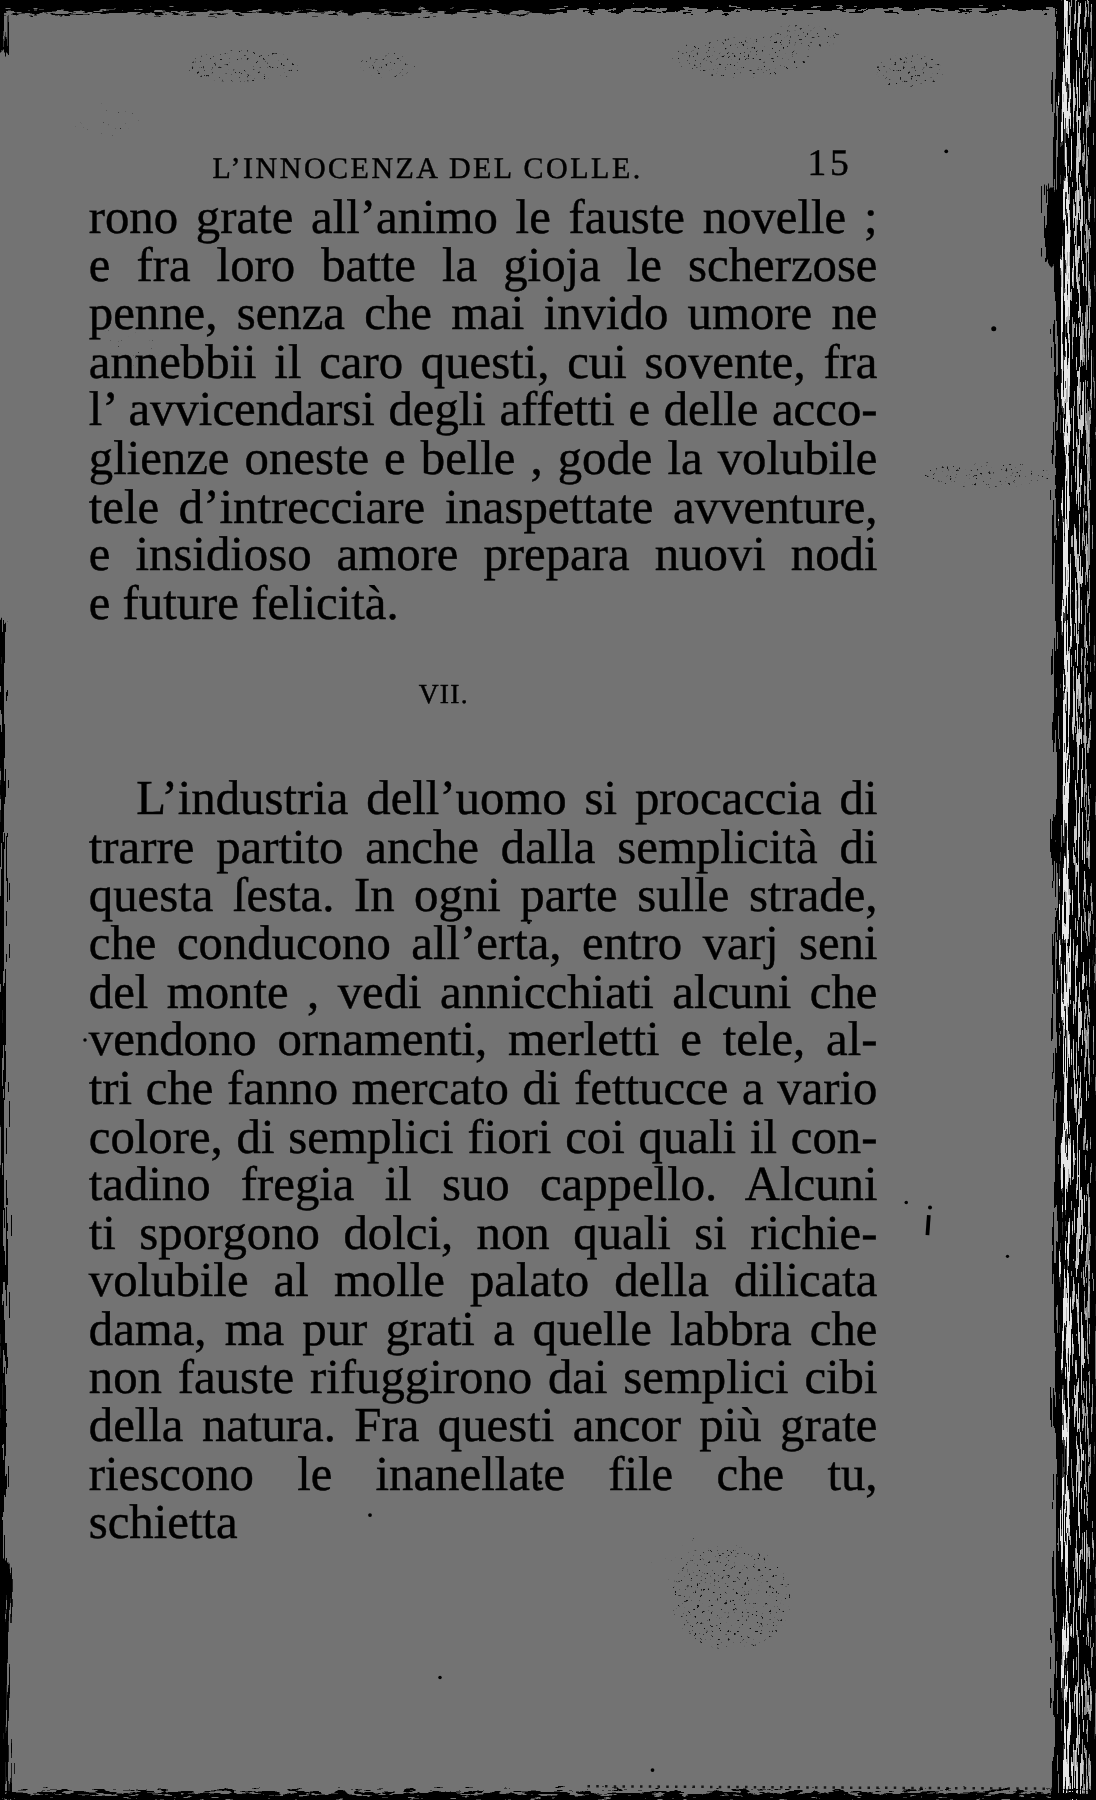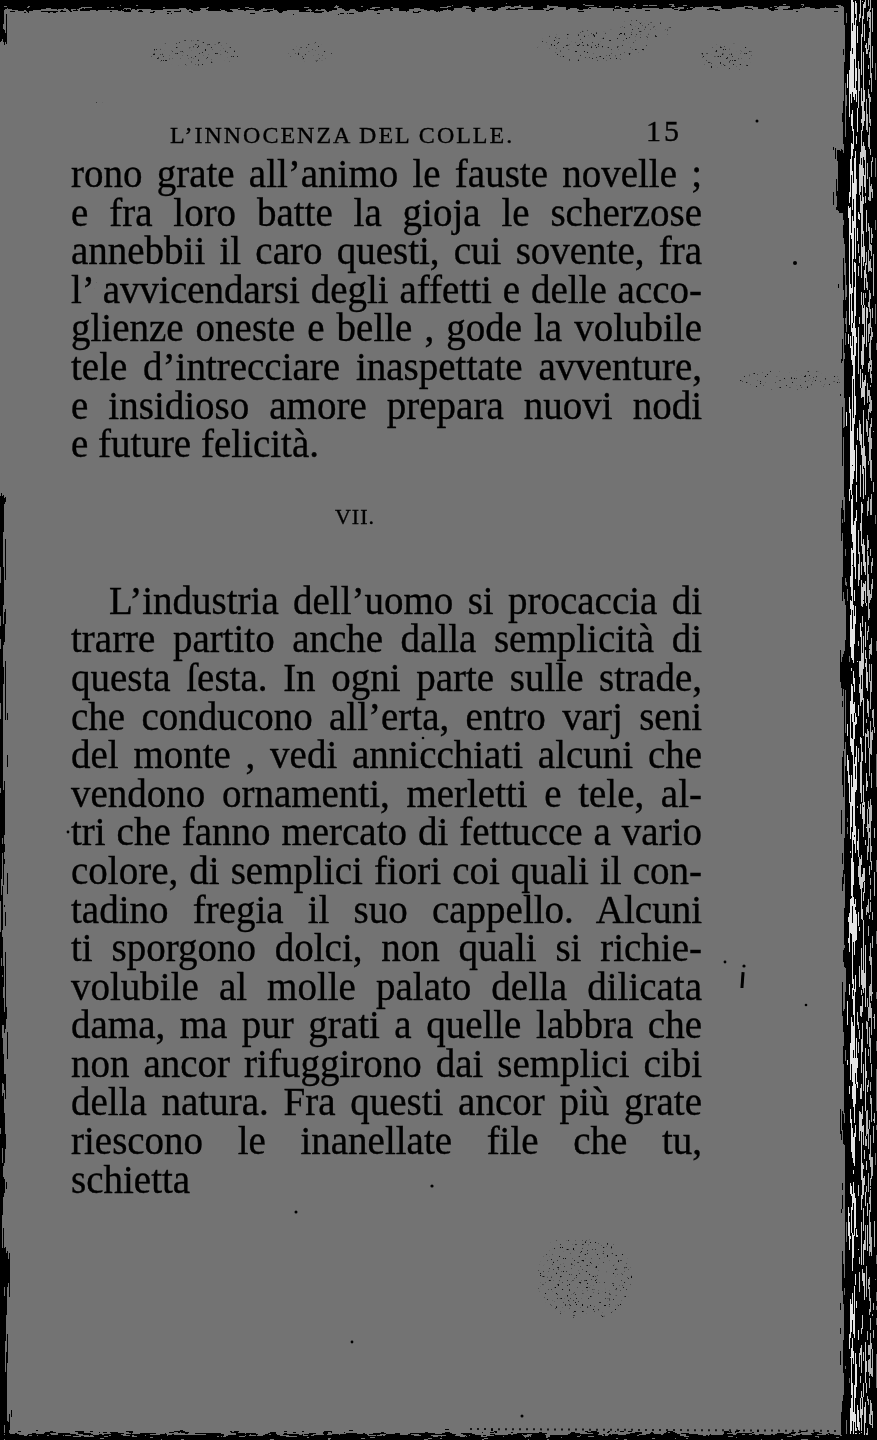--- a/index.html
+++ b/index.html
@@ -71,20 +71,21 @@
   <div class="content">
 
     <div class="header">
       <span class="running-title">L’INNOCENZA DEL COLLE.</span>
       <span class="page-number">15</span>
     </div>
 
     <div class="para p1">
       <div class="line">rono grate all’animo le fauste novelle ;</div>
       <div class="line">e fra loro batte la gioja le scherzose</div>
+      <div class="line">penne, senza che mai invido umore ne</div>
       <div class="line">annebbii il caro questi, cui sovente, fra</div>
       <div class="line">l’ avvicendarsi degli affetti e delle acco-</div>
       <div class="line">glienze oneste e belle , gode la volubile</div>
       <div class="line">tele d’intrecciare inaspettate avventure,</div>
       <div class="line">e insidioso amore prepara nuovi nodi</div>
       <div class="line no-just">e future felicità.</div>
     </div>
 
     <div class="section-heading">VII.</div>
 
@@ -94,21 +95,21 @@
       <div class="line">questa ſesta. In ogni parte sulle strade,</div>
       <div class="line">che conducono all’erta, entro varj seni</div>
       <div class="line">del monte , vedi annicchiati alcuni che</div>
       <div class="line">vendono ornamenti, merletti e tele, al-</div>
       <div class="line">tri che fanno mercato di fettucce a vario</div>
       <div class="line">colore, di semplici fiori coi quali il con-</div>
       <div class="line">tadino fregia il suo cappello. Alcuni</div>
       <div class="line">ti sporgono dolci, non quali si richie-</div>
       <div class="line">volubile al molle palato della dilicata</div>
       <div class="line">dama, ma pur grati a quelle labbra che</div>
-      <div class="line">non ancor rifuggirono dai semplici cibi</div>
+      <div class="line">non fauste rifuggirono dai semplici cibi</div>
       <div class="line">della natura. Fra questi ancor più grate</div>
       <div class="line">riescono le inanellate file che tu, schietta</div>
     </div>
 
   </div>
 
   <svg class="artifacts" width="877" height="1440" viewBox="0 0 877 1440" xmlns="http://www.w3.org/2000/svg">
     <defs>
       <filter id="ragged" x="-30%" y="-200%" width="160%" height="500%">
         <feTurbulence type="fractalNoise" baseFrequency="0.09 0.45" numOctaves="3" seed="7" result="n"></feTurbulence>

